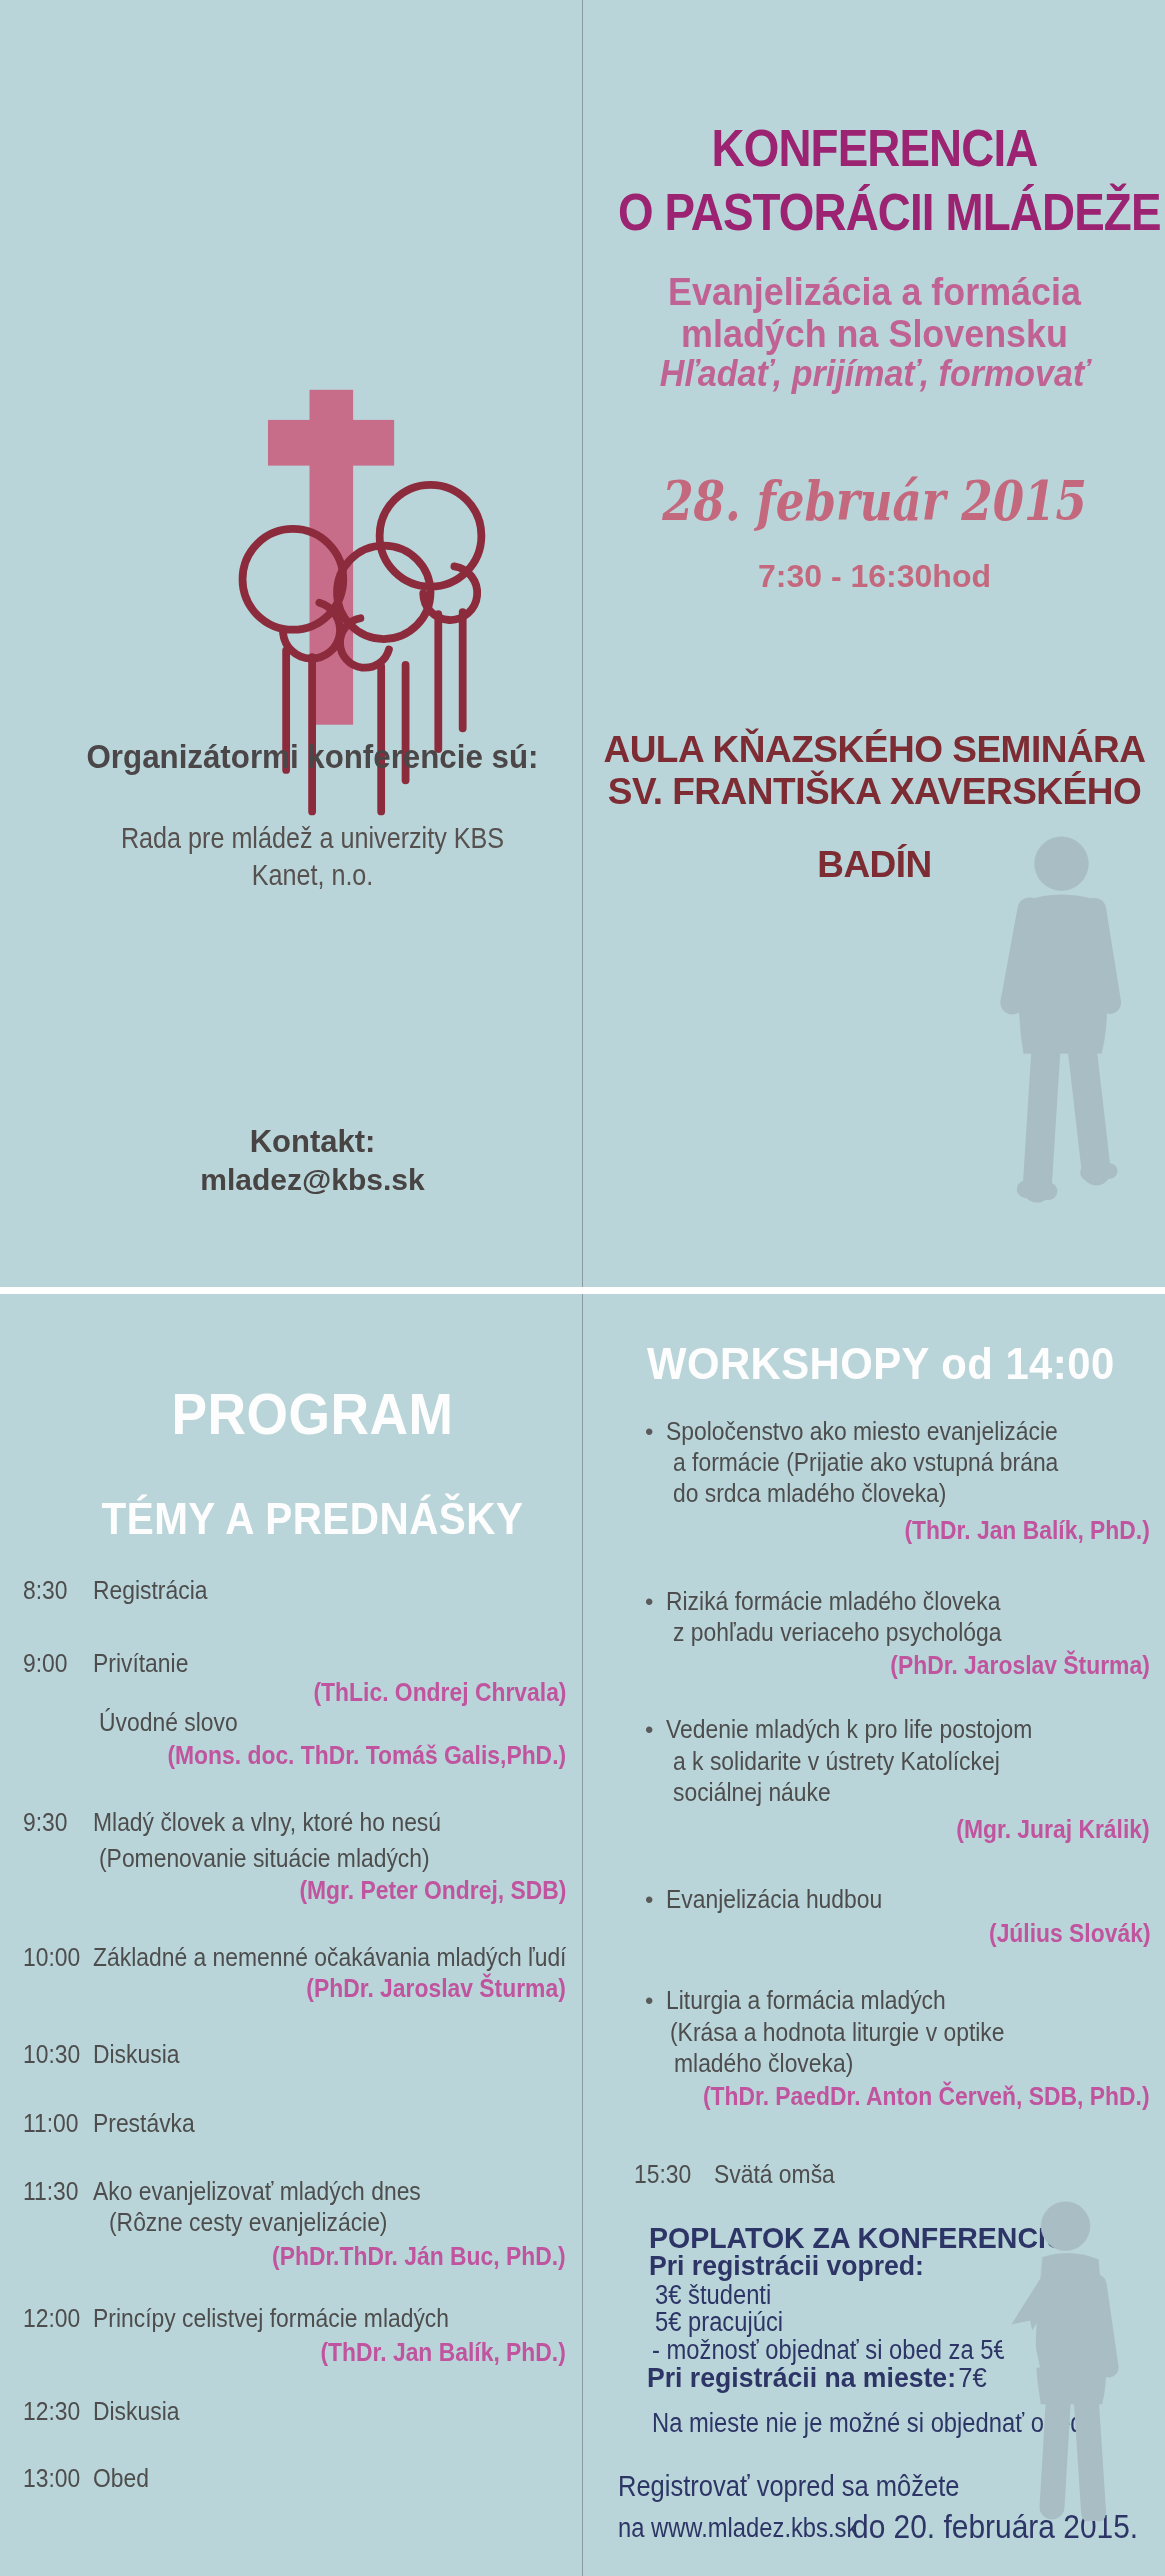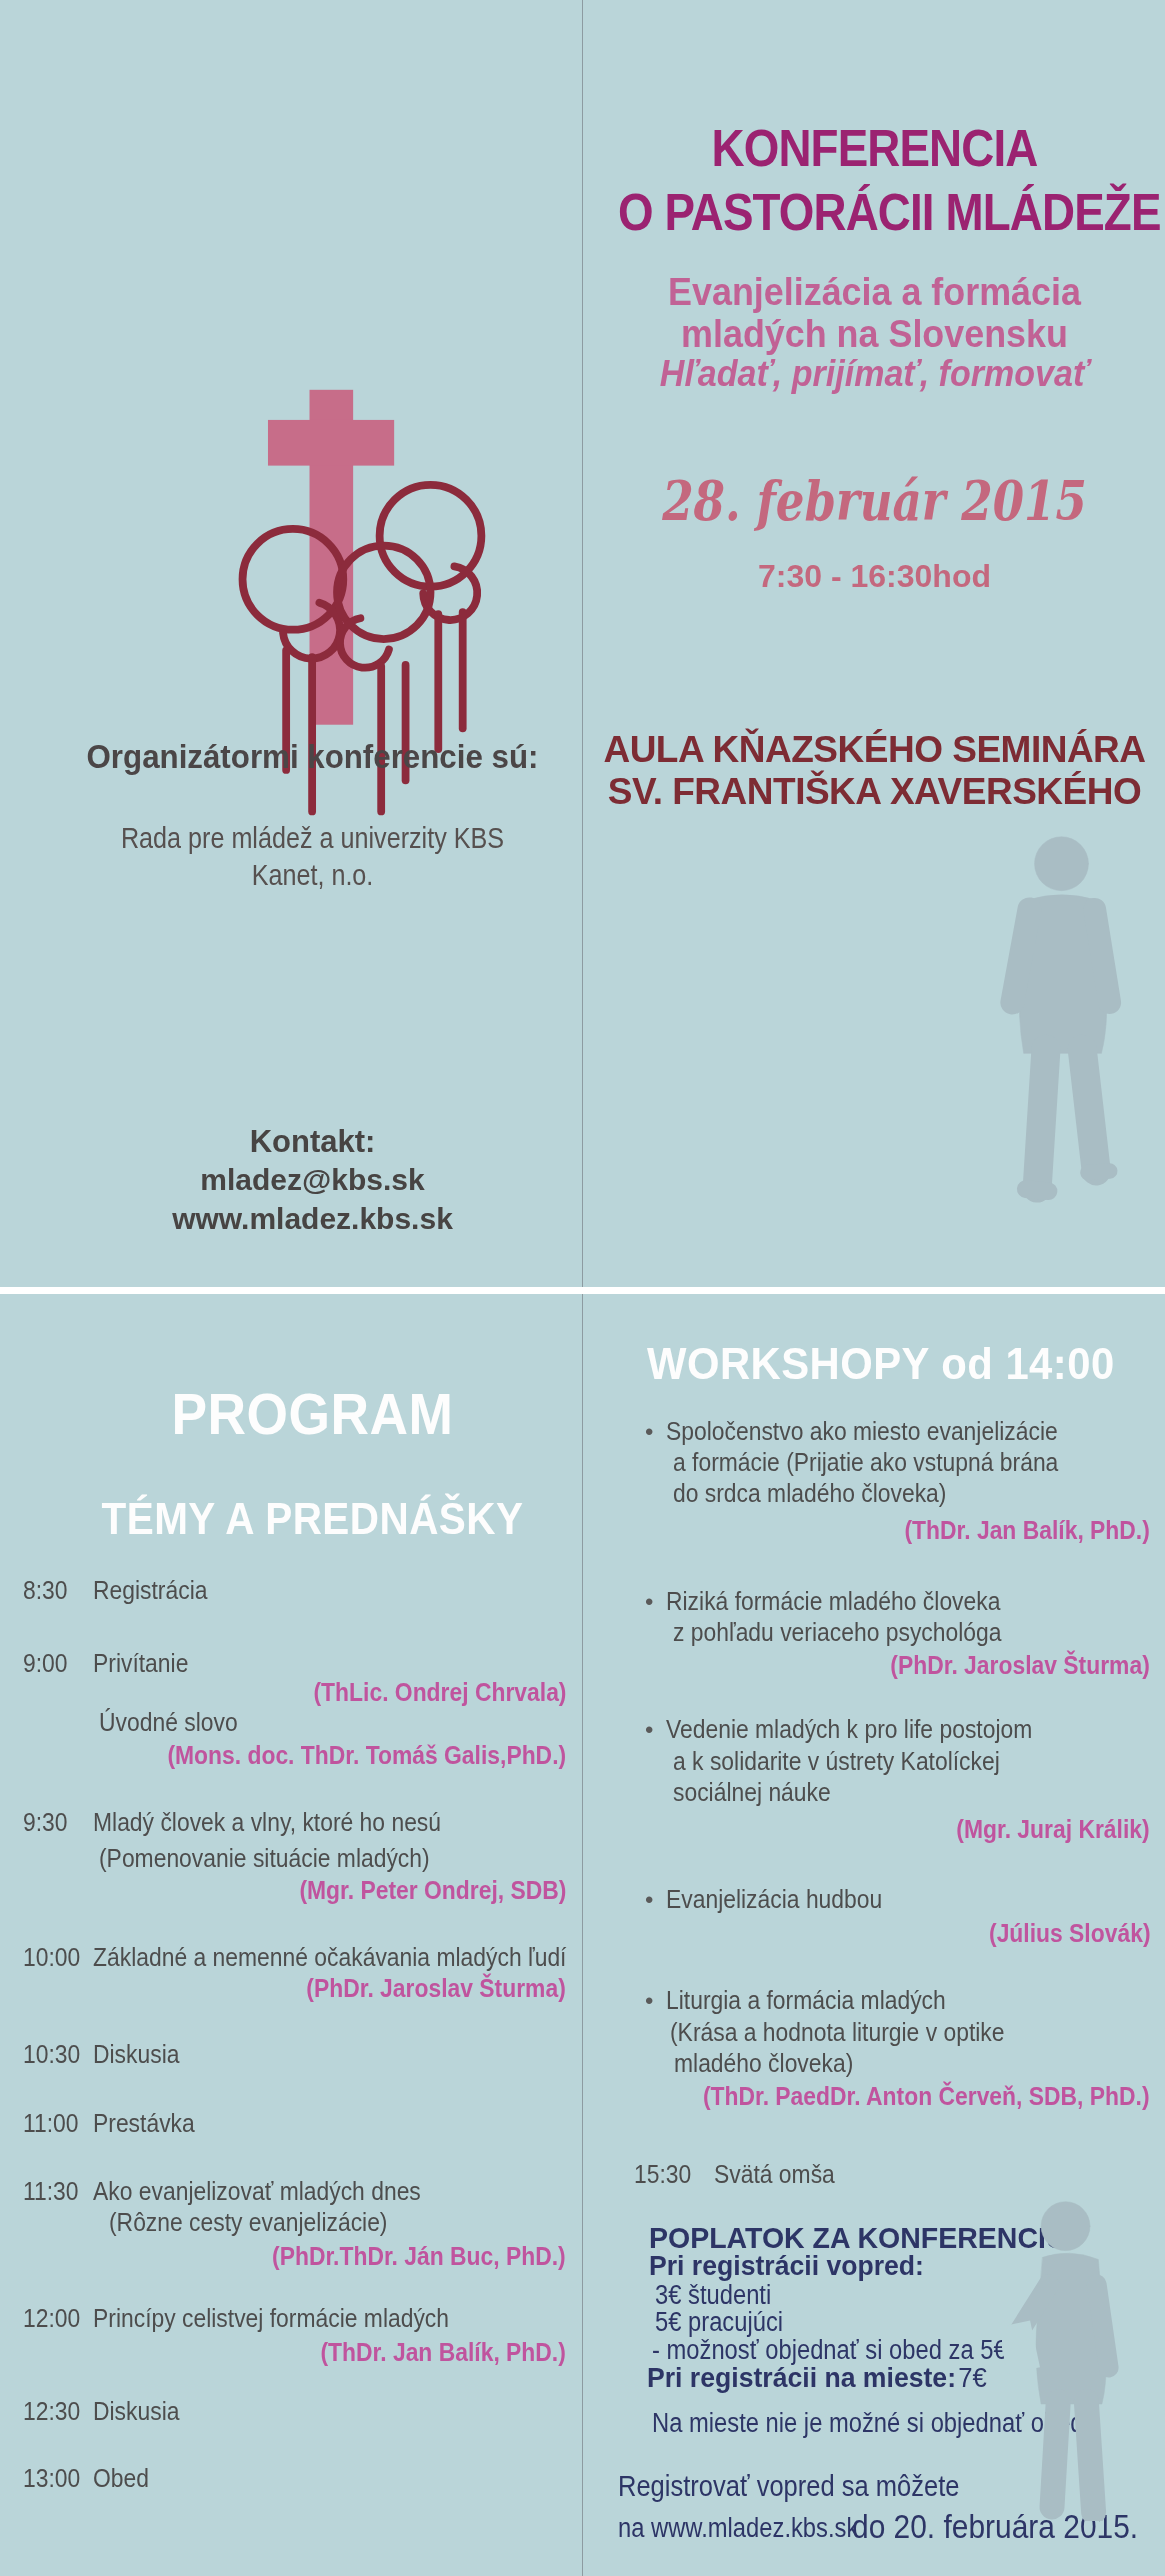--- a/index.html
+++ b/index.html
@@ -69,28 +69,28 @@
 
   <div class="t ctrR subtitle cxc92" style="top:270px;">Evanjelizácia a formácia</div>
   <div class="t ctrR subtitle cxc92" style="top:312px;">mladých na Slovensku</div>
   <div class="t ctrR subtitle-i cxc92" style="top:353px;">Hľadať, prijímať, formovať</div>
 
   <div class="t ctrR date" style="top:470px;">28. február 2015</div>
   <div class="t ctrR hours" style="top:559px;">7:30 - 16:30hod</div>
 
   <div class="t ctrR venue" style="top:729px;">AULA KŇAZSKÉHO SEMINÁRA</div>
   <div class="t ctrR venue" style="top:771px;">SV. FRANTIŠKA XAVERSKÉHO</div>
+  <div class="t ctrR venue" style="top:844px;">BADÍN</div>
 
   <div class="t ctrL orghead cxc92" style="top:737px;">Organizátormi konferencie sú:</div>
   <div class="t ctrL orgline cxc" style="top:822px;">Rada pre mládež a univerzity KBS</div>
   <div class="t ctrL orgline cxc" style="top:859px;">Kanet, n.o.</div>
 
   <div class="t ctrL contact" style="top:1163px;font-size:30px;">mladez@kbs.sk</div>
   <div class="t ctrL contact" style="top:1125px;font-size:31px;">Kontakt:</div>
-  <div class="t ctrL contact" style="top:1202px;font-size:30px;">www.mladez.kbs.sk</div>
 
   <svg style="position:absolute;left:976px;top:831px;" width="171" height="395" viewBox="0 0 330 760">
     <g fill="#a9bdc4" stroke="#a9bdc4" stroke-linecap="round">
       <circle cx="165" cy="62" r="52"></circle>
       <path d="M100 132 Q165 112 232 132 L252 300 Q255 380 242 428 L92 428 Q80 360 85 290 Z"></path>
       <path d="M103 150 L70 330" stroke-width="46" fill="none"></path>
       <path d="M229 150 L258 330" stroke-width="44" fill="none"></path>
       <path d="M135 420 L118 688" stroke-width="56" fill="none"></path>
       <path d="M205 420 L232 655" stroke-width="56" fill="none"></path>
       <path d="M96 690 L140 694" stroke-width="34" fill="none"></path>

